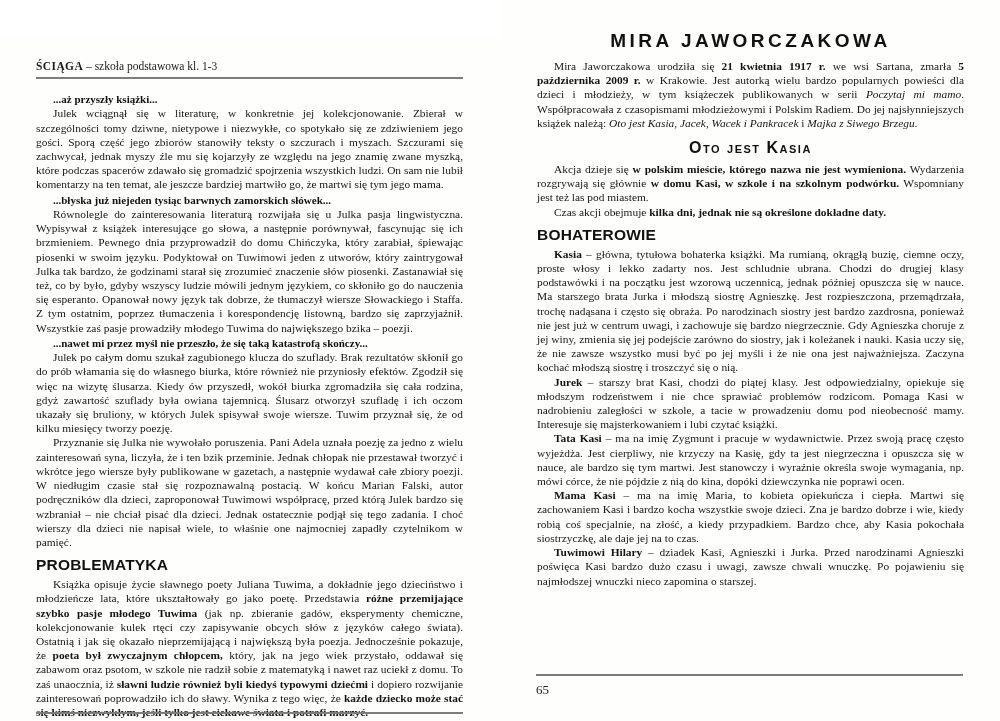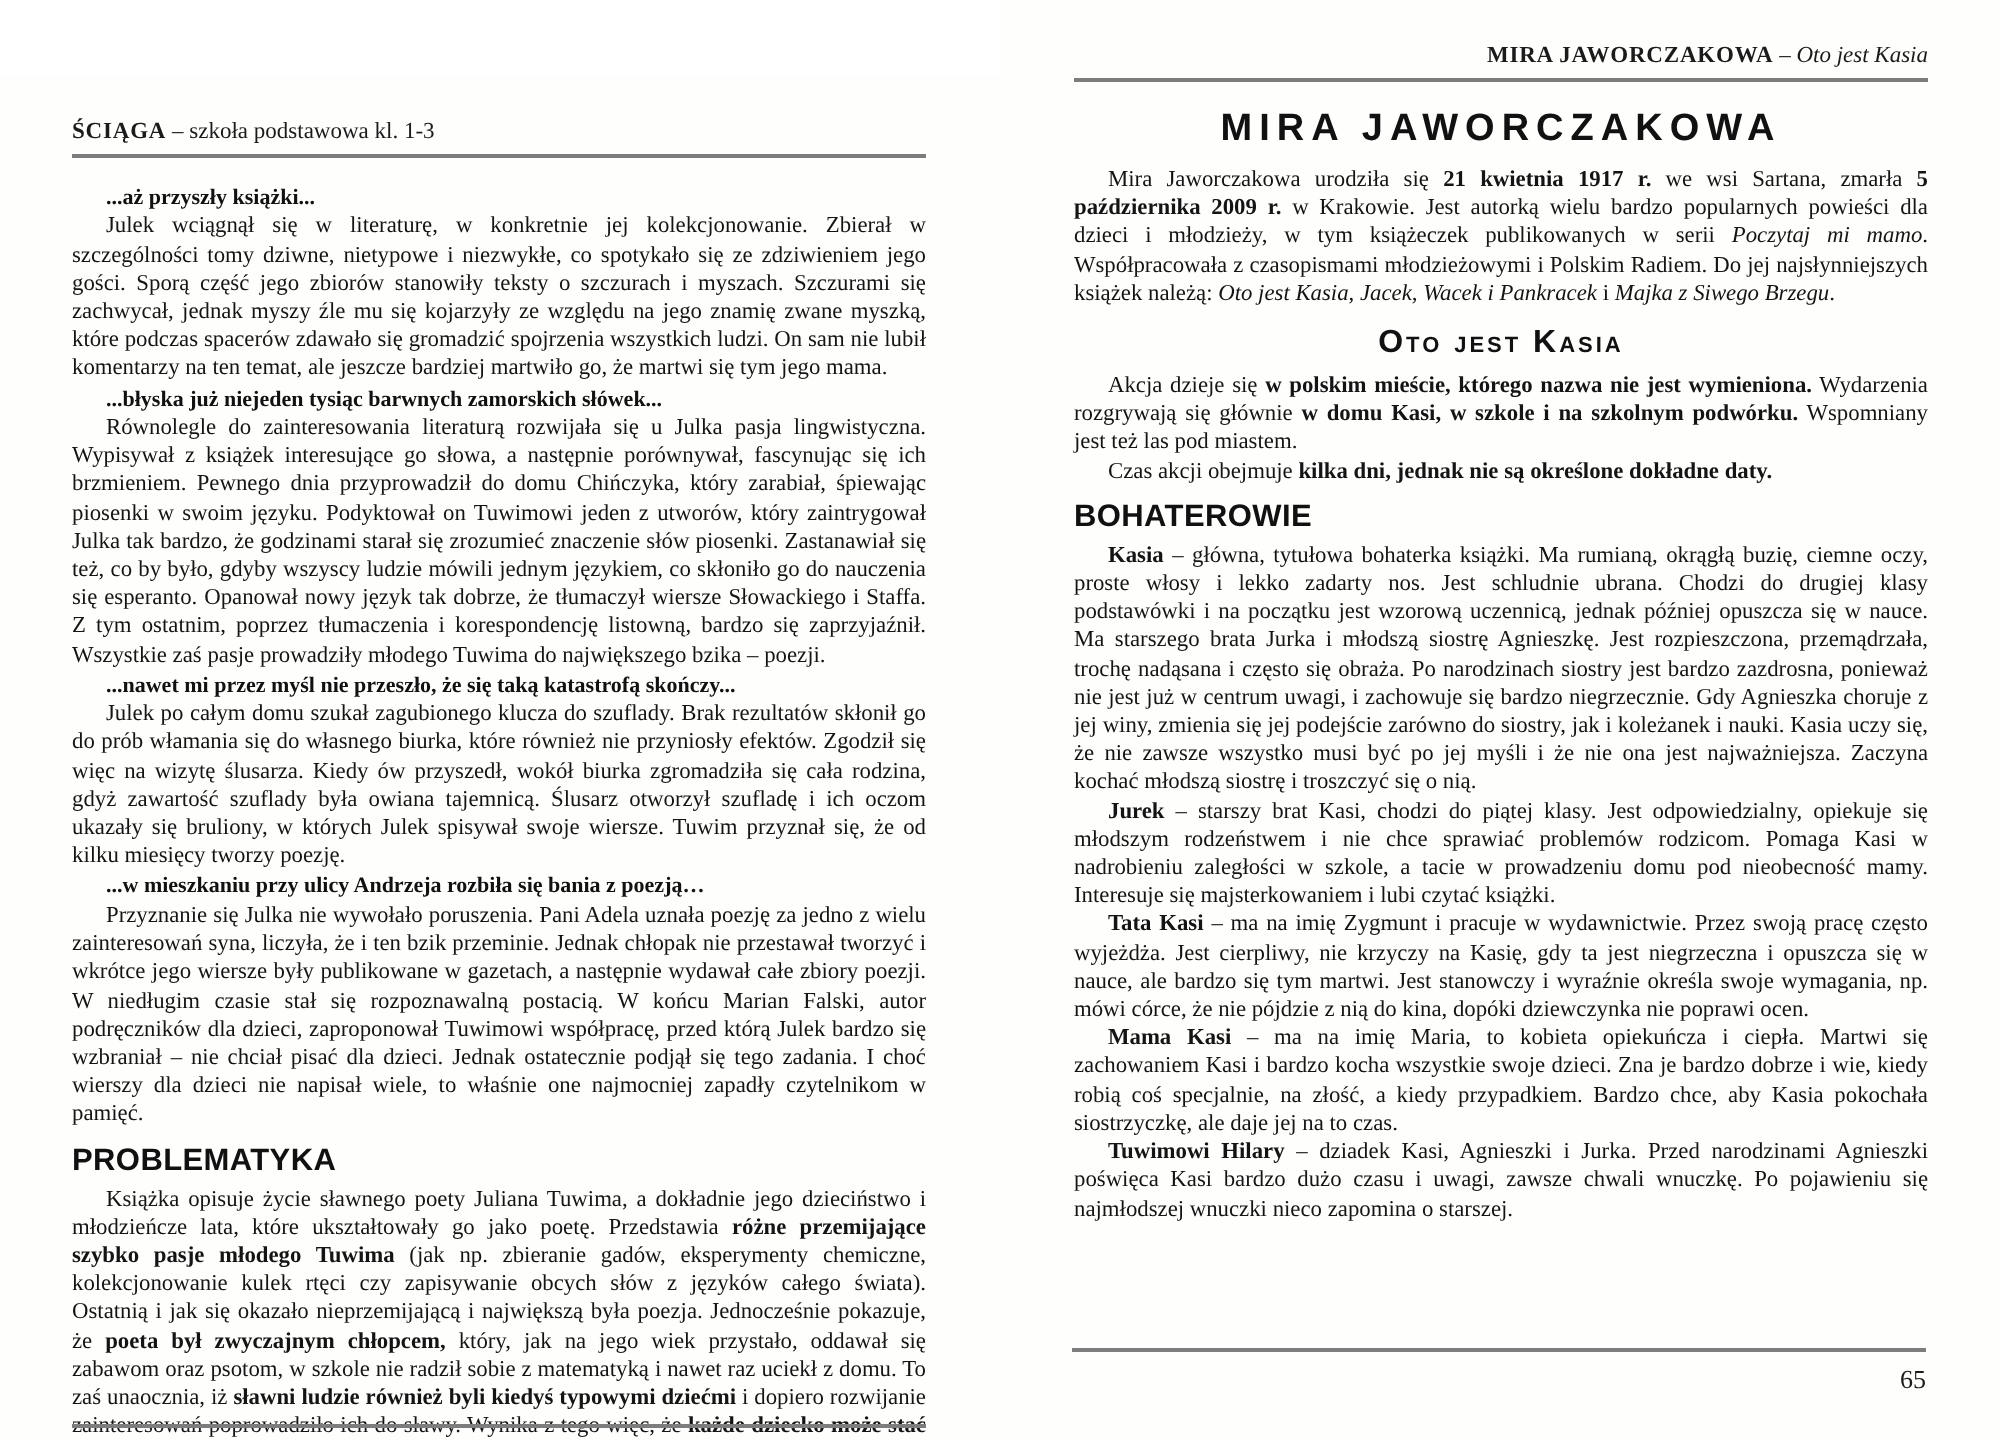--- a/index.html
+++ b/index.html
@@ -11,52 +11,48 @@
   .running-head{font-size:11.5px;padding-bottom:5px;border-bottom:2.5px solid #7d7d7d;margin-bottom:13px;white-space:nowrap;color:#1b1b1b;}
   .page.right .running-head{text-align:right;}
   .rh-bold{font-weight:bold;letter-spacing:0.4px;}
   .rh-italic{font-style:italic;}
   .para{margin:0;font-size:11.4px;line-height:14.2px;text-align:justify;text-indent:17px;color:#141414;}
   .subhead{margin:1px 0 0;font-size:11px;line-height:14.4px;font-weight:bold;text-indent:17px;color:#111;}
   .sans-heading{margin:7px 0 3px;font-family:"Liberation Sans",sans-serif;font-size:15.5px;font-weight:bold;letter-spacing:0.2px;color:#111;}
   .author-title{margin:8px 0 7px;text-align:center;font-family:"Liberation Sans",sans-serif;font-size:19px;font-weight:bold;letter-spacing:3.5px;color:#111;}
   .book-title{margin:9px 0 5px;text-align:center;font-family:"Liberation Sans",sans-serif;font-size:16px;font-weight:bold;font-variant:small-caps;letter-spacing:1.5px;color:#111;}
   .footer{position:absolute;left:36px;right:37px;top:674px;border-top:2.5px solid #7d7d7d;padding-top:6px;font-size:13px;color:#1b1b1b;}
-  .page.right .footer{text-align:right;}
+  .page.right .footer{}
 </style>
 </head>
 <body>
 
 <div class="book">
 
   <div class="page left">
     <div class="running-head">
       <span class="rh-bold">ŚCIĄGA</span><span> – szkoła podstawowa kl. 1-3</span>
     </div>
     <div>
       <p class="subhead">...aż przyszły książki...</p>
       <p class="para">Julek wciągnął się w literaturę, w konkretnie jej kolekcjonowanie. Zbierał w szczególności tomy dziwne, nietypowe i niezwykłe, co spotykało się ze zdziwieniem jego gości. Sporą część jego zbiorów stanowiły teksty o szczurach i myszach. Szczurami się zachwycał, jednak myszy źle mu się kojarzyły ze względu na jego znamię zwane myszką, które podczas spacerów zdawało się gromadzić spojrzenia wszystkich ludzi. On sam nie lubił komentarzy na ten temat, ale jeszcze bardziej martwiło go, że martwi się tym jego mama.</p>
       <p class="subhead">...błyska już niejeden tysiąc barwnych zamorskich słówek...</p>
       <p class="para">Równolegle do zainteresowania literaturą rozwijała się u Julka pasja lingwistyczna. Wypisywał z książek interesujące go słowa, a następnie porównywał, fascynując się ich brzmieniem. Pewnego dnia przyprowadził do domu Chińczyka, który zarabiał, śpiewając piosenki w swoim języku. Podyktował on Tuwimowi jeden z utworów, który zaintrygował Julka tak bardzo, że godzinami starał się zrozumieć znaczenie słów piosenki. Zastanawiał się też, co by było, gdyby wszyscy ludzie mówili jednym językiem, co skłoniło go do nauczenia się esperanto. Opanował nowy język tak dobrze, że tłumaczył wiersze Słowackiego i Staffa. Z tym ostatnim, poprzez tłumaczenia i korespondencję listowną, bardzo się zaprzyjaźnił. Wszystkie zaś pasje prowadziły młodego Tuwima do największego bzika – poezji.</p>
       <p class="subhead">...nawet mi przez myśl nie przeszło, że się taką katastrofą skończy...</p>
       <p class="para">Julek po całym domu szukał zagubionego klucza do szuflady. Brak rezultatów skłonił go do prób włamania się do własnego biurka, które również nie przyniosły efektów. Zgodził się więc na wizytę ślusarza. Kiedy ów przyszedł, wokół biurka zgromadziła się cała rodzina, gdyż zawartość szuflady była owiana tajemnicą. Ślusarz otworzył szufladę i ich oczom ukazały się bruliony, w których Julek spisywał swoje wiersze. Tuwim przyznał się, że od kilku miesięcy tworzy poezję.</p>
-      <p class="subhead">...w mieszkaniu przy ulicy Andrzeja rozbiła się bania z poezją…</p>
       <p class="para">Przyznanie się Julka nie wywołało poruszenia. Pani Adela uznała poezję za jedno z wielu zainteresowań syna, liczyła, że i ten bzik przeminie. Jednak chłopak nie przestawał tworzyć i wkrótce jego wiersze były publikowane w gazetach, a następnie wydawał całe zbiory poezji. W niedługim czasie stał się rozpoznawalną postacią. W końcu Marian Falski, autor podręczników dla dzieci, zaproponował Tuwimowi współpracę, przed którą Julek bardzo się wzbraniał – nie chciał pisać dla dzieci. Jednak ostatecznie podjął się tego zadania. I choć wierszy dla dzieci nie napisał wiele, to właśnie one najmocniej zapadły czytelnikom w pamięć.</p>
       <h2 class="sans-heading">PROBLEMATYKA</h2>
       <p class="para rich"><span>Książka opisuje życie sławnego poety Juliana Tuwima, a dokładnie jego dzieciństwo i młodzieńcze lata, które ukształtowały go jako poetę. Przedstawia </span><span style="font-weight: bold;">różne przemijające szybko pasje młodego Tuwima</span><span> (jak np. zbieranie gadów, eksperymenty chemiczne, kolekcjonowanie kulek rtęci czy zapisywanie obcych słów z języków całego świata). Ostatnią i jak się okazało nieprzemijającą i największą była poezja. Jednocześnie pokazuje, że </span><span style="font-weight: bold;">poeta był zwyczajnym chłopcem,</span><span> który, jak na jego wiek przystało, oddawał się zabawom oraz psotom, w szkole nie radził sobie z matematyką i nawet raz uciekł z domu. To zaś unaocznia, iż </span><span style="font-weight: bold;">sławni ludzie również byli kiedyś typowymi dziećmi</span><span> i dopiero rozwijanie zainteresowań poprowadziło ich do sławy. Wynika z tego więc, że </span><span style="font-weight: bold;">każde dziecko może stać się kimś niezwykłym, jeśli tylko jest ciekawe świata i potrafi marzyć.</span></p>
     </div>
     <div class="footer">
       <span>64</span>
     </div>
   </div>
 
   <div class="page right">
-    <div class="running-head">
-      <span class="rh-bold">MIRA JAWORCZAKOWA</span><span> – </span><span class="rh-italic">Oto jest Kasia</span>
-    </div>
     <div>
       <h1 class="author-title">MIRA JAWORCZAKOWA</h1>
       <p class="para rich"><span>Mira Jaworczakowa urodziła się </span><span style="font-weight: bold;">21 kwietnia 1917 r.</span><span> we wsi Sartana, zmarła </span><span style="font-weight: bold;">5 października 2009 r.</span><span> w Krakowie. Jest autorką wielu bardzo popularnych powieści dla dzieci i młodzieży, w tym książeczek publikowanych w serii </span><span style="font-style: italic;">Poczytaj mi mamo</span><span>. Współpracowała z czasopismami młodzieżowymi i Polskim Radiem. Do jej najsłynniejszych książek należą: </span><span style="font-style: italic;">Oto jest Kasia</span><span>, </span><span style="font-style: italic;">Jacek, Wacek i Pankracek</span><span> i </span><span style="font-style: italic;">Majka z Siwego Brzegu</span><span>.</span></p>
       <h2 class="book-title">Oto jest Kasia</h2>
       <p class="para rich"><span>Akcja dzieje się </span><span style="font-weight: bold;">w polskim mieście, którego nazwa nie jest wymieniona.</span><span> Wydarzenia rozgrywają się głównie </span><span style="font-weight: bold;">w domu Kasi, w szkole i na szkolnym podwórku.</span><span> Wspomniany jest też las pod miastem.</span></p>
       <p class="para rich"><span>Czas akcji obejmuje </span><span style="font-weight: bold;">kilka dni, jednak nie są określone dokładne daty.</span></p>
       <h2 class="sans-heading">BOHATEROWIE</h2>
       <p class="para rich"><span style="font-weight: bold;">Kasia</span><span> – główna, tytułowa bohaterka książki. Ma rumianą, okrągłą buzię, ciemne oczy, proste włosy i lekko zadarty nos. Jest schludnie ubrana. Chodzi do drugiej klasy podstawówki i na początku jest wzorową uczennicą, jednak później opuszcza się w nauce. Ma starszego brata Jurka i młodszą siostrę Agnieszkę. Jest rozpieszczona, przemądrzała, trochę nadąsana i często się obraża. Po narodzinach siostry jest bardzo zazdrosna, ponieważ nie jest już w centrum uwagi, i zachowuje się bardzo niegrzecznie. Gdy Agnieszka choruje z jej winy, zmienia się jej podejście zarówno do siostry, jak i koleżanek i nauki. Kasia uczy się, że nie zawsze wszystko musi być po jej myśli i że nie ona jest najważniejsza. Zaczyna kochać młodszą siostrę i troszczyć się o nią.</span></p>
       <p class="para rich"><span style="font-weight: bold;">Jurek</span><span> – starszy brat Kasi, chodzi do piątej klasy. Jest odpowiedzialny, opiekuje się młodszym rodzeństwem i nie chce sprawiać problemów rodzicom. Pomaga Kasi w nadrobieniu zaległości w szkole, a tacie w prowadzeniu domu pod nieobecność mamy. Interesuje się majsterkowaniem i lubi czytać książki.</span></p>
       <p class="para rich"><span style="font-weight: bold;">Tata Kasi</span><span> – ma na imię Zygmunt i pracuje w wydawnictwie. Przez swoją pracę często wyjeżdża. Jest cierpliwy, nie krzyczy na Kasię, gdy ta jest niegrzeczna i opuszcza się w nauce, ale bardzo się tym martwi. Jest stanowczy i wyraźnie określa swoje wymagania, np. mówi córce, że nie pójdzie z nią do kina, dopóki dziewczynka nie poprawi ocen.</span></p>

